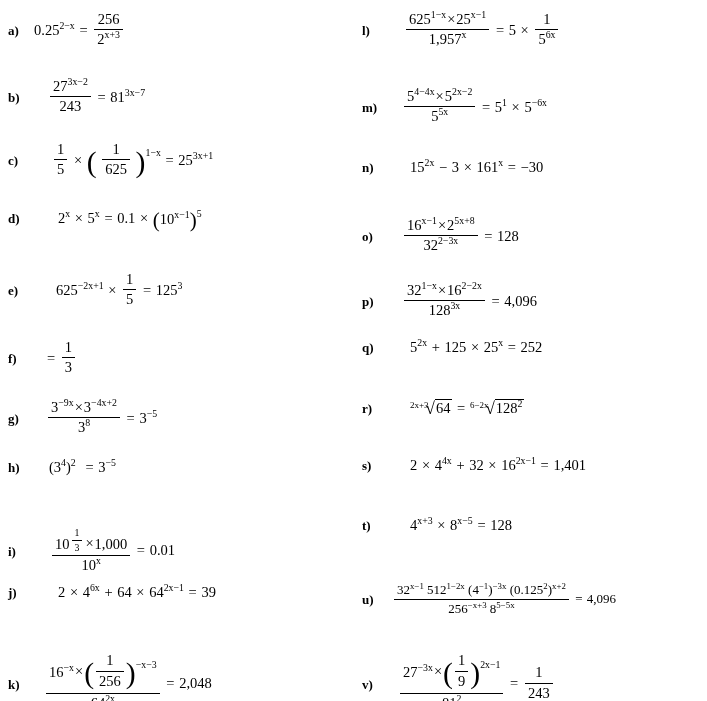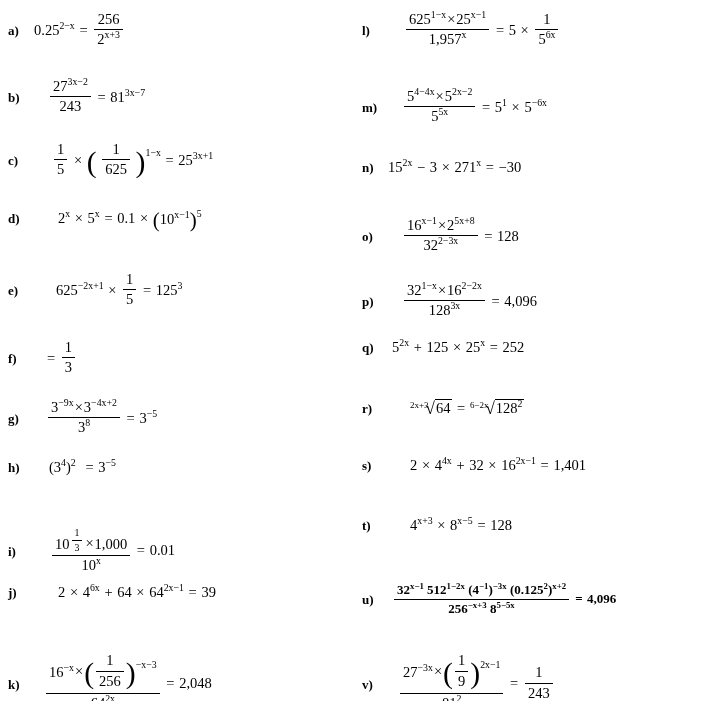--- a/index.html
+++ b/index.html
@@ -324,25 +324,25 @@
         <span class="op">=</span>
         <span>5</span><sup>1</sup>
         <span class="op">×</span>
         <span>5</span><sup>−6x</sup>
       </div>
     </div>
 
     <div class="row" style="top:160px;">
       <div class="label">n)</div>
       <div class="expr">
-        <span style=""><span>15</span><sup>2x</sup></span>
+        <span style="margin-left:22px;"><span>15</span><sup>2x</sup></span>
         <span class="op">−</span>
         <span>3</span>
         <span class="op">×</span>
-        <span>271</span><sup>x</sup>
+        <span>161</span><sup>x</sup>
         <span class="op">=</span>
         <span>−30</span>
       </div>
     </div>
 
     <div class="row" style="top:218px;">
       <div class="label">o)</div>
       <div class="expr">
         <span style="margin-left:14px;"></span>
         <span class="frac">
@@ -363,21 +363,21 @@
           <span class="den"><span>128</span><sup>3x</sup></span>
         </span>
         <span class="op">=</span>
         <span>4,096</span>
       </div>
     </div>
 
     <div class="row" style="top:340px;">
       <div class="label">q)</div>
       <div class="expr">
-        <span style="margin-left:4px;"><span>5</span><sup>2x</sup></span>
+        <span style="margin-left:22px;"><span>5</span><sup>2x</sup></span>
         <span class="op">+</span>
         <span>125</span>
         <span class="op">×</span>
         <span>25</span><sup>x</sup>
         <span class="op">=</span>
         <span>252</span>
       </div>
     </div>
 
     <div class="row" style="top:400px;">
@@ -411,21 +411,21 @@
         <span style="margin-left:22px;"><span>4</span><sup>x+3</sup></span>
         <span class="op">×</span>
         <span>8</span><sup>x−5</sup>
         <span class="op">=</span>
         <span>128</span>
       </div>
     </div>
 
     <div class="row" style="top:583px;">
       <div class="label">u)</div>
-      <div class="expr" style="font-size:13px;font-weight:bold;">
+      <div class="expr" style="font-size:13px;">
         <span style="margin-left:4px;"></span>
         <span class="frac">
           <span class="num"><span>32</span><sup>x−1</sup>&nbsp;<span>512</span><sup>1−2x</sup>&nbsp;(<span>4</span><sup>−1</sup>)<sup>−3x</sup>&nbsp;(<span>0.125</span><sup>2</sup>)<sup>x+2</sup></span>
           <span class="den"><span>256</span><sup>−x+3</sup>&nbsp;<span>8</span><sup>5−5x</sup></span>
         </span>
         <span class="op">=</span>
         <span>4,096</span>
       </div>
     </div>
 

